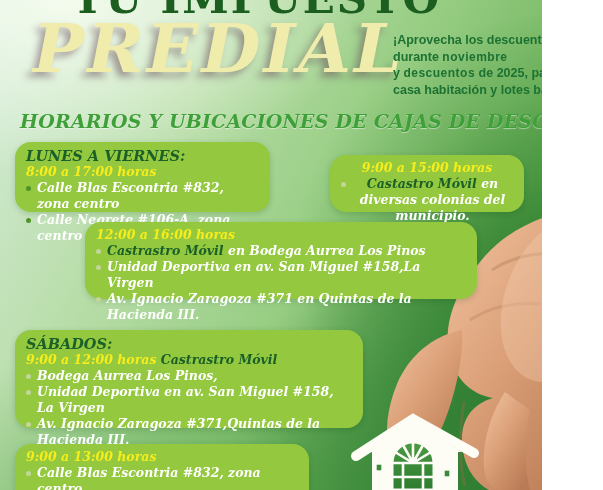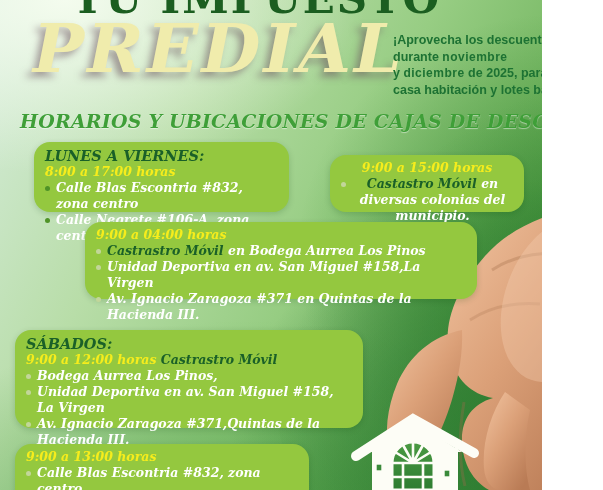--- a/index.html
+++ b/index.html
@@ -55,21 +55,21 @@
   .box .hours{color:#f6ed1c;}
   .box .hl{color:#1a6028;}
   .item{display:flex; align-items:flex-start;}
   .bullet{
     flex:0 0 auto;
     width:5px;height:5px;border-radius:50%;
     margin:6px 6px 0 0;
     background:#4f9327;
   }
   .bullet.light{background:#c2d69a;}
-  .box1{left:15px; top:142px; width:233px; height:59px;margin-left:19px;}
+  .box1{left:15px; top:142px; width:233px; height:59px;}
   .box2{left:330px; top:155px; width:172px; height:46px;text-align:center;}
   .box3{left:85px;  top:222px; width:370px; height:66px;}
   .box4{left:15px;  top:330px; width:326px; height:87px;}
   .box5{left:15px;  top:444px; width:272px; height:60px;}
   
   #illustration{left:0;top:0;pointer-events:none;}
 </style>
 </head>
 <body>
 
@@ -121,21 +121,21 @@
       <rect x="444" y="470" width="6" height="7" fill="#3a8a3a" stroke="#fdfdf6" stroke-width="1.4"></rect>
     </g>
   </svg>
 
   <div class="abs title-top">TU IMPUESTO</div>
   <div class="abs title-main">PREDIAL</div>
 
   <div class="abs promo">
     <div><span>¡Aprovecha los descuentos</span></div>
     <div><span>durante </span><span class="big">noviembre</span></div>
-    <div><span>y </span><span class="big">diciembre</span><span> de 2025, para</span></div>
+    <div><span>y </span><span class="big">descuentos</span><span> de 2025, para</span></div>
     <div><span>casa habitación y lotes baldíos!</span></div>
   </div>
 
   <div class="abs section-heading">HORARIOS Y UBICACIONES DE CAJAS DE DESCUENTOS:</div>
 
   <div class="abs box box1">
     <div class="btitle">LUNES A VIERNES:</div>
     <div class="hours">8:00 a 17:00 horas</div>
     <div class="item">
       <span class="bullet"></span>
@@ -149,21 +149,21 @@
 
   <div class="abs box box2">
     <div class="hours">9:00 a 15:00 horas</div>
     <div class="item">
       <span class="bullet light"></span>
       <span><span class="hl">Castastro Móvil</span><span> en diversas colonias del municipio.</span></span>
     </div>
   </div>
 
   <div class="abs box box3">
-    <div class="hours">9:00 a 04:00 horas</div>
+    <div class="hours">12:00 a 16:00 horas</div>
     <div class="item">
       <span class="bullet light"></span>
       <span><span class="hl">Castrastro Móvil</span><span> en Bodega Aurrea Los Pinos</span></span>
     </div>
     <div class="item">
       <span class="bullet light"></span>
       <span>Unidad Deportiva en av. San Miguel #158,La Virgen</span>
     </div>
     <div class="item">
       <span class="bullet light"></span>

